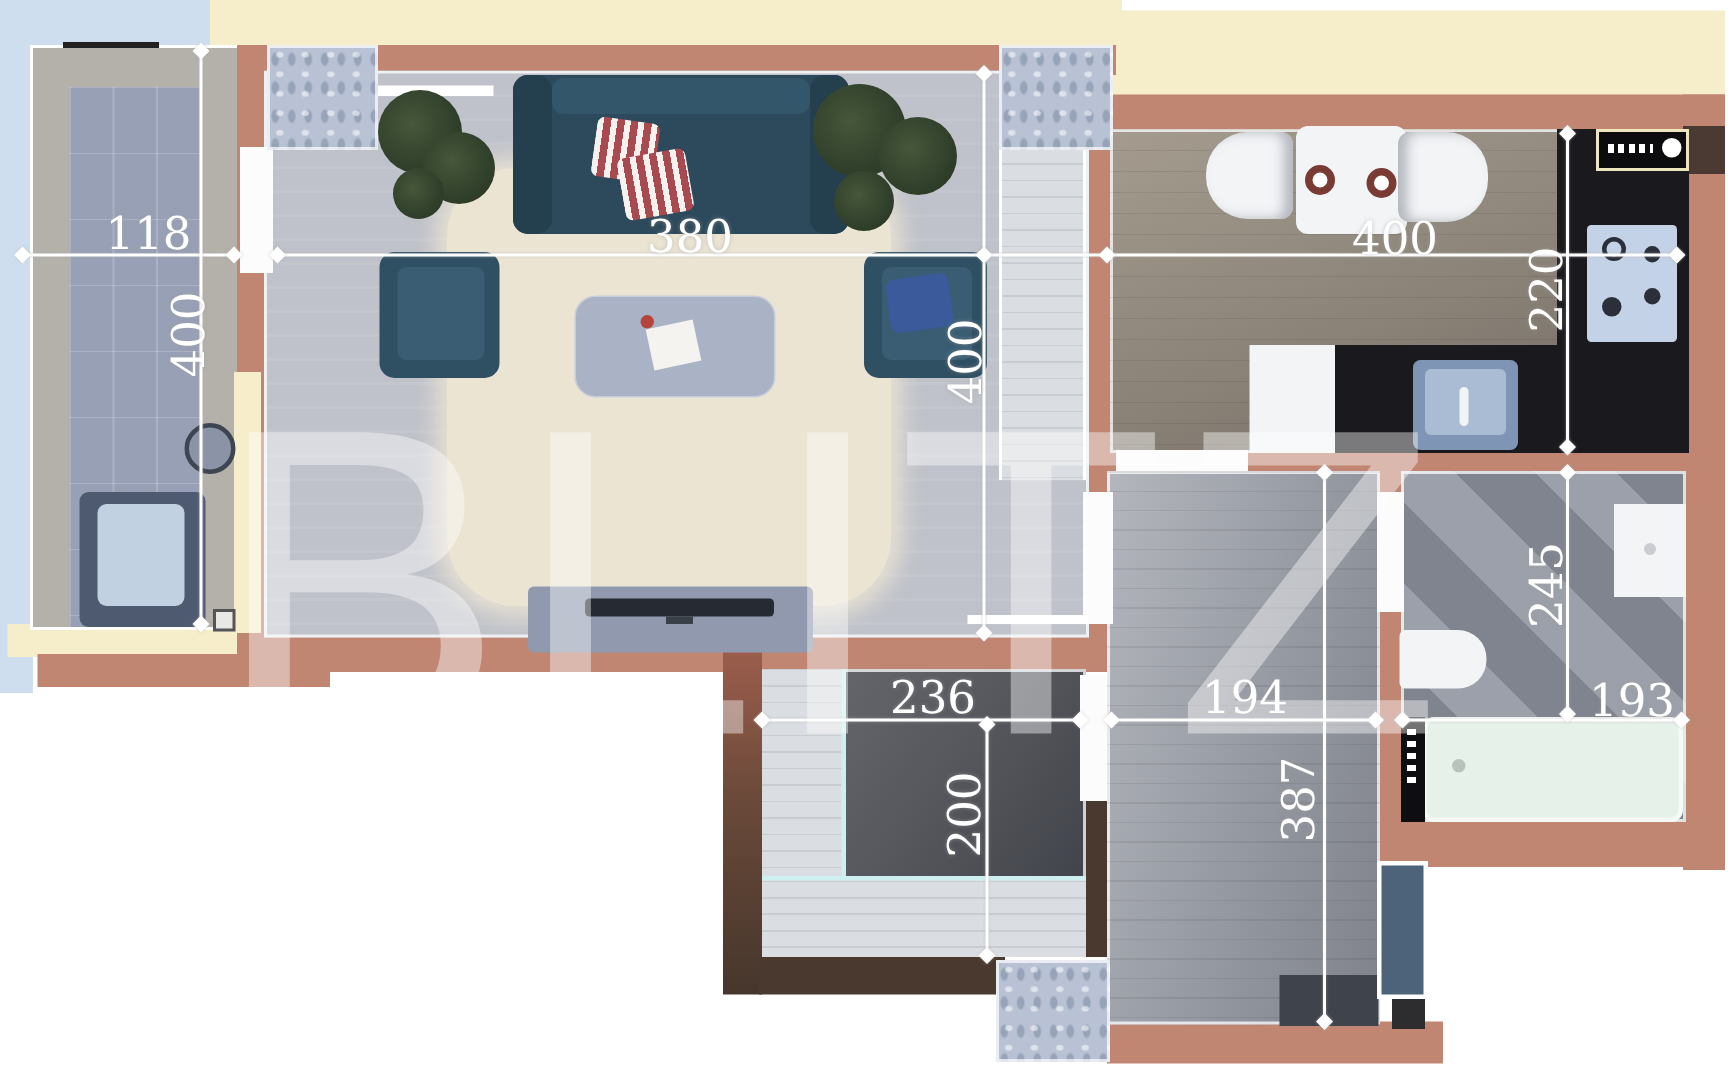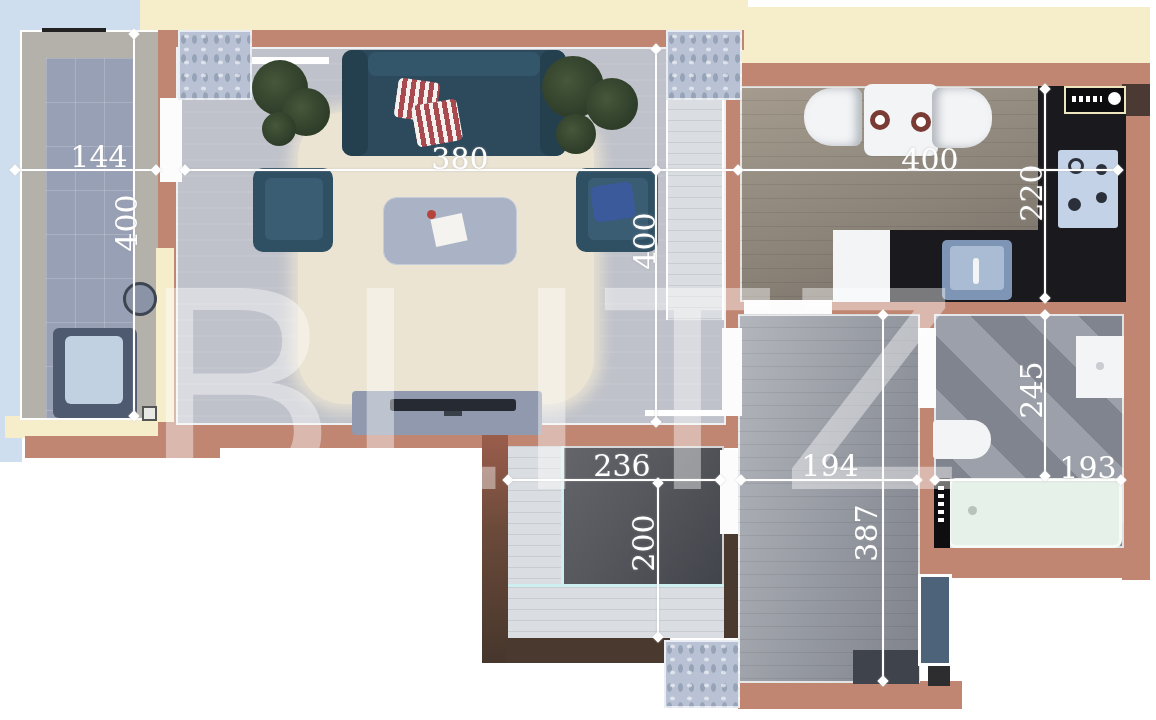--- a/index.html
+++ b/index.html
@@ -165,21 +165,21 @@
   <div class="abs dimline" style="left:133px;top:33px;width:2px;height:385px;"></div>
   <div class="abs dimline" style="left:655px;top:48px;width:2px;height:376px;"></div>
   <div class="abs dimline" style="left:1044px;top:88px;width:2px;height:212px;"></div>
   <div class="abs dimline" style="left:1044px;top:314px;width:2px;height:164px;"></div>
   <div class="abs dimline" style="left:657px;top:482px;width:2px;height:156px;"></div>
   <div class="abs dimline" style="left:882px;top:314px;width:2px;height:369px;"></div>
   <div class="abs dimline" style="left:507px;top:479px;width:215px;height:2px;"></div>
   <div class="abs dimline" style="left:740px;top:479px;width:180px;height:2px;"></div>
   <div class="abs dimline" style="left:934px;top:479px;width:190px;height:2px;"></div>
 
-  <div class="dim-label" style="left:67px;top:141px;">144</div>
+  <div class="dim-label" style="left:67px;top:141px;">118</div>
   <div class="dim-label rot" style="left:95px;top:207px;">400</div>
   <div class="dim-label" style="left:428px;top:143px;">380</div>
   <div class="dim-label rot" style="left:613px;top:225px;">400</div>
   <div class="dim-label" style="left:898px;top:144px;">400</div>
   <div class="dim-label rot" style="left:1000px;top:177px;">220</div>
   <div class="dim-label rot" style="left:1000px;top:374px;">245</div>
   <div class="dim-label" style="left:1056px;top:452px;">193</div>
   <div class="dim-label" style="left:590px;top:450px;">236</div>
   <div class="dim-label" style="left:798px;top:450px;">194</div>
   <div class="dim-label rot" style="left:612px;top:527px;">200</div>

